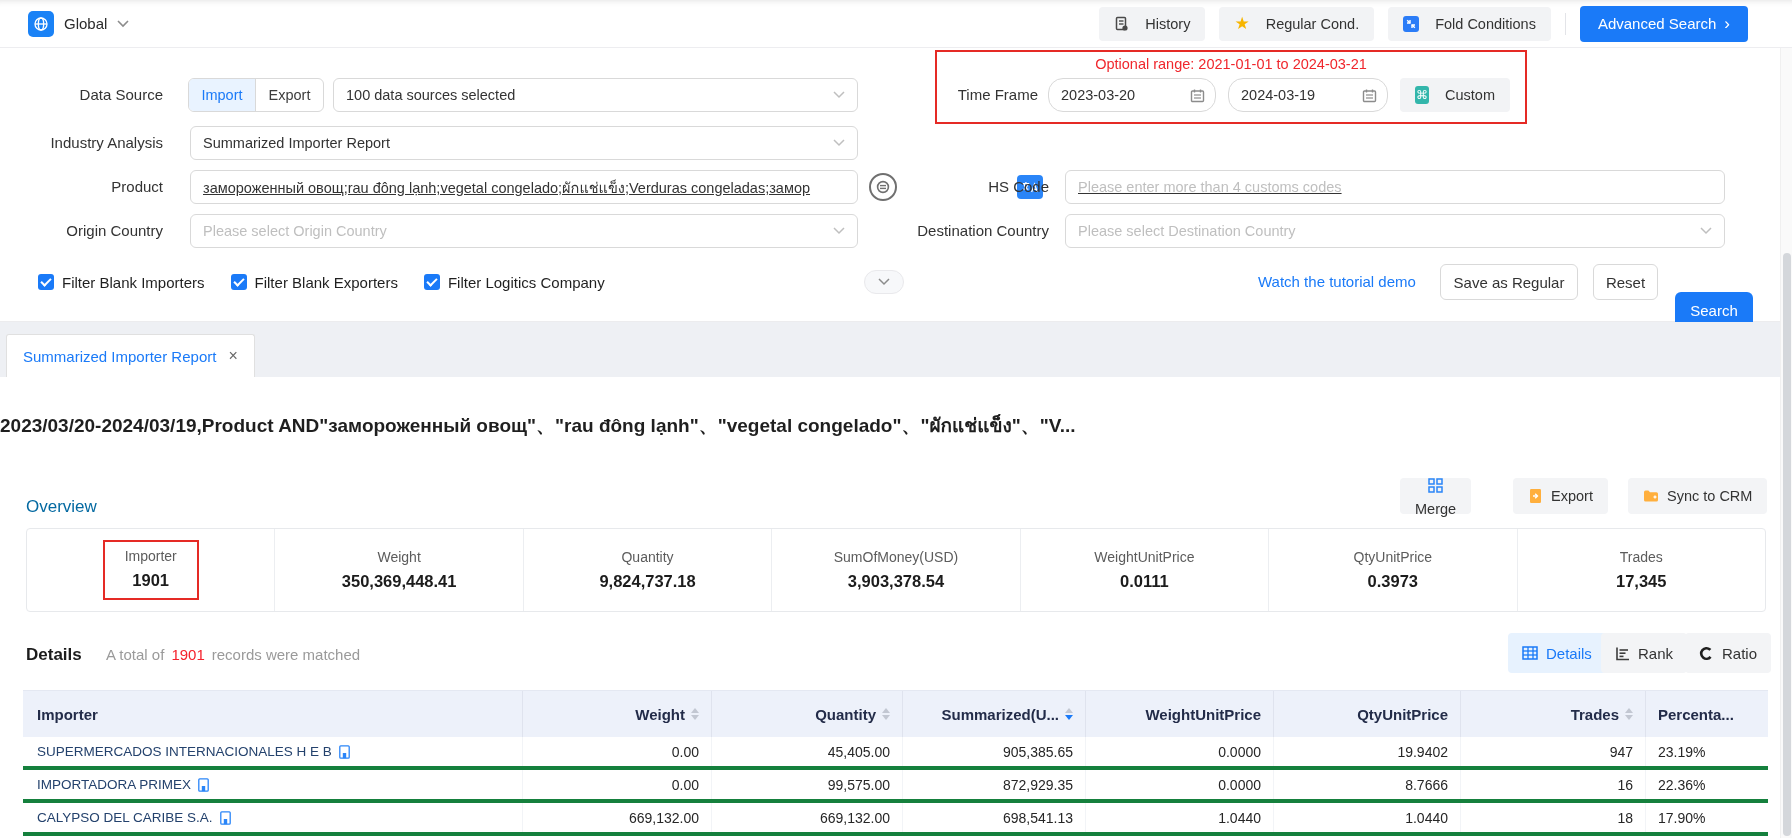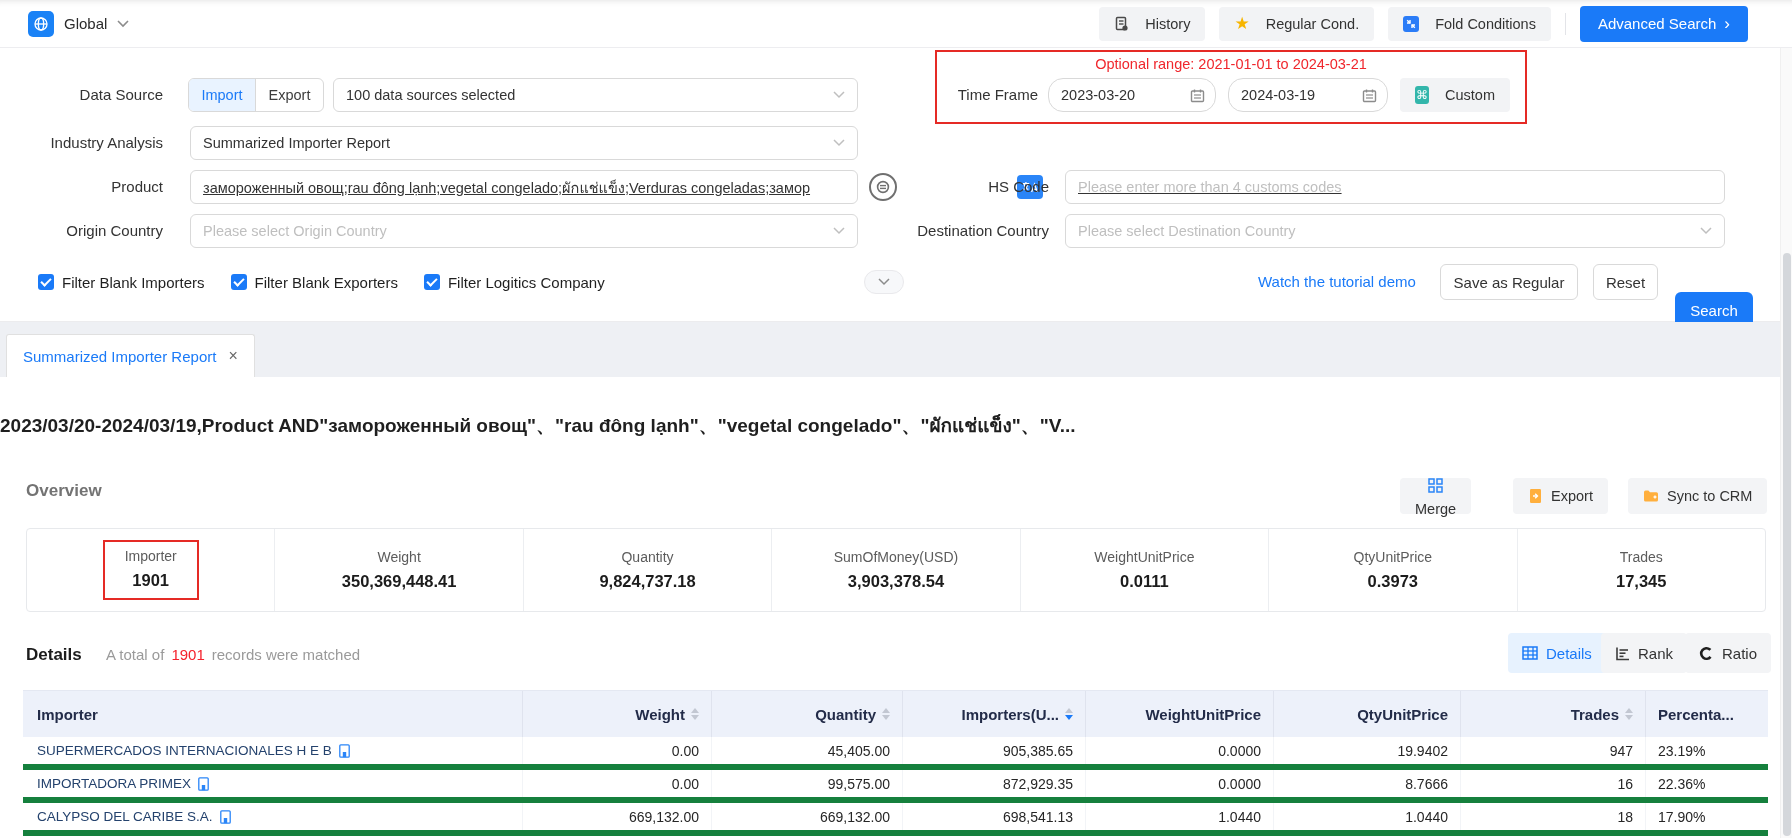--- a/index.html
+++ b/index.html
@@ -64,21 +64,21 @@
   
   .tabstrip { position:absolute; left:0; top:322px; width:1792px; height:55px; background:#eef0f4; }
   .tab { position:absolute; left:6px; bottom:0; height:43px; background:#fff; border:1px solid #e0e0e0; border-bottom:none;
          border-radius:3px 3px 0 0; display:flex; align-items:center; gap:12px; padding:0 16px; cursor:pointer; }
   .tab-label { color:#1a7af8; font-size:15px; }
   .tab-x { color:#6a6a6a; font-size:16px; cursor:pointer; line-height:1; }
 
   
   .content { position:absolute; left:0; top:377px; width:1792px; height:461px; background:#fff; }
   .rtitle { position:absolute; left:0; top:33px; width:1792px; text-align:left; font-size:19px; font-weight:600; color:#1f1f1f; }
-  .ov-h { position:absolute; left:26px; top:104px; font-size:17px; font-weight:bold; color:#737373; }
+  .ov-h { position:absolute; left:26px; top:120px; font-size:17px; font-weight:normal; color:#0369a1; }
   .act { position:absolute; top:101px; height:36px; display:inline-flex; align-items:center; gap:8px; background:#f3f4f6;
          border:none; border-radius:4px; font-size:14.5px; color:#333; padding:0 15px; cursor:pointer; font-family:inherit; }
   .panel { position:absolute; left:26px; top:151px; width:1740px; height:84px; border:1px solid #e7e9ec; border-radius:4px;
            display:flex; background:#fff; }
   .stat { flex:1; display:flex; flex-direction:column; align-items:center; justify-content:center; }
   .stat + .stat { border-left:1px solid #eceef1; }
   .stat-l { font-size:14px; color:#5c5c5c; }
   .stat-v { font-size:16.5px; font-weight:bold; color:#1c1c1c; margin-top:7px; }
   .red-box-imp { border:2px solid #e52a25; padding:6px 20px 8px; display:flex; flex-direction:column; align-items:center; }
 
@@ -92,21 +92,21 @@
   
   .tbl { position:absolute; left:23px; top:313px; width:1745px; height:148px; overflow:hidden; }
   .trow { display:grid; grid-template-columns:500px 189px 191px 183px 188px 187px 185px minmax(0,1fr); }
   .thead { height:47px; background:#edf1fa; border-top:1px solid #e4e8f2; }
   .thead .c { border-right:1px solid #dfe3ee; font-weight:bold; color:#232c49; font-size:15px; }
   .thead .c:last-child { border-right:none; }
   .c { display:flex; align-items:center; overflow:hidden; white-space:nowrap; }
   .num { justify-content:flex-end; padding-right:12px; }
   .lft { padding-left:12px; }
   .imp-c { padding-left:14px; }
-  .brow { height:33px; border-bottom:6px solid #15803d; }
+  .brow { height:33px; border-bottom:4px solid #15803d; }
   .brow .c { border-right:1px solid #f2f4f7; font-size:14px; color:#262626; }
   .brow .c:last-child { border-right:none; }
   .imp-name { color:#24426d; font-size:13.5px; display:flex; align-items:center; gap:7px; cursor:pointer; }
   .sorts { display:inline-flex; flex-direction:column; gap:2px; margin-left:6px; }
   .cu { width:0; height:0; border-left:4px solid transparent; border-right:4px solid transparent; border-bottom:5px solid #c2c7d2; }
   .cd { width:0; height:0; border-left:4px solid transparent; border-right:4px solid transparent; border-top:5px solid #c2c7d2; }
   .cd.on { border-top-color:#1a7af8; }
 
   
   .sbar { position:absolute; right:0; top:48px; width:12px; height:790px; background:#fafafa; border-left:1px solid #f0f0f0; }
@@ -416,21 +416,21 @@
           </span>
         </div>
       <div class="c num">
           <span>Quantity</span>
           <span class="sorts">
             <i class="cu"></i>
             <i class="cd"></i>
           </span>
         </div>
       <div class="c num">
-          <span>Importers(U...</span>
+          <span>Summarized(U...</span>
           <span class="sorts">
             <i class="cu"></i>
             <i class="cd on"></i>
           </span>
         </div>
       <div class="c num">
           <span>WeightUnitPrice</span>
         </div>
       <div class="c num">
           <span>QtyUnitPrice</span>

